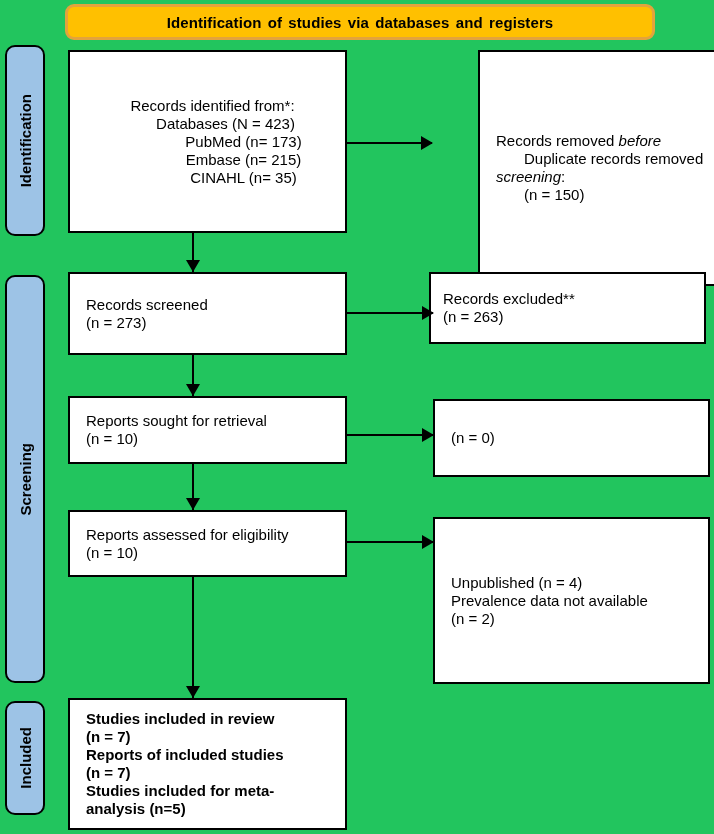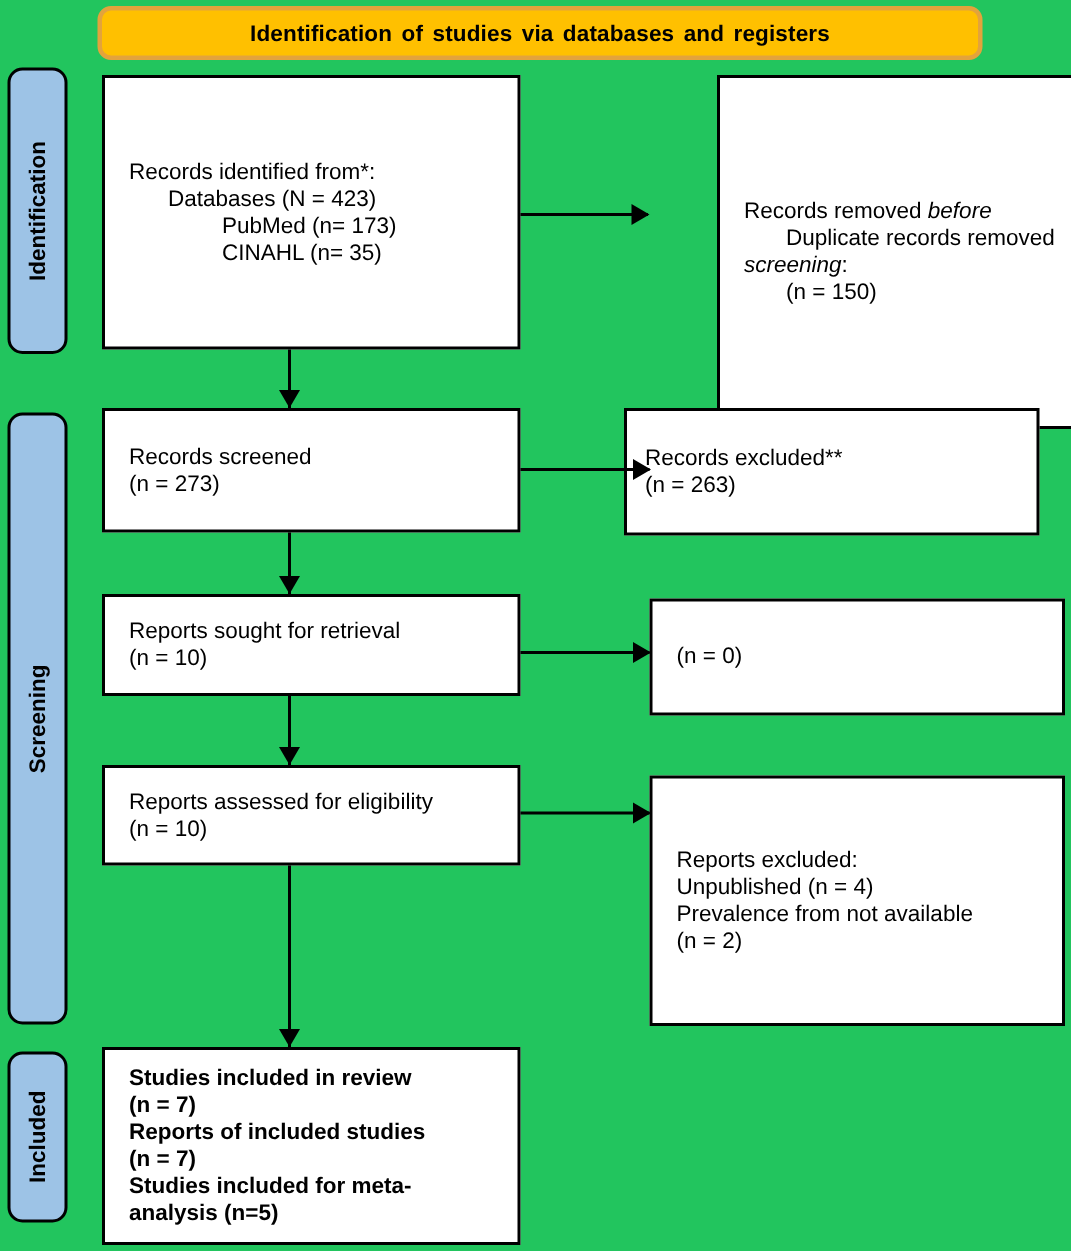--- a/index.html
+++ b/index.html
@@ -51,24 +51,24 @@
     border: 2px solid #000;
     display: flex; flex-direction: column; justify-content: center;
     padding-left: 16px; padding-right: 6px;
     font-size: 15px; color: #000;
   }
   .box .line { line-height: 18px; white-space: nowrap; }
   .indent-1 { margin-left: 26px; }
   .indent-2 { margin-left: 62px; }
   .indent-b { margin-left: 28px; }
   .it { font-style: italic; }
-  .box-identified { left: 68px; top: 50px; width: 279px; height: 183px; }
+  .box-identified { left: 68px; top: 50px; width: 279px; height: 183px; align-items: center; }
   .box-removed { left: 432px; top: 50px; width: 278px; height: 236px; margin-left: 46px; }
   .box-screened { left: 68px; top: 272px; width: 279px; height: 83px; }
-  .box-excluded { left: 416px; top: 272px; width: 277px; height: 85px; padding-left: 12px; }
+  .box-excluded { left: 429px; top: 272px; width: 277px; height: 72px; padding-left: 12px; }
   .box-sought { left: 68px; top: 396px; width: 279px; height: 68px; }
   .box-notretrieved { left: 433px; top: 399px; width: 277px; height: 78px; }
   .box-assessed { left: 68px; top: 510px; width: 279px; height: 67px; }
   .box-reports-excluded { left: 433px; top: 517px; width: 277px; height: 167px; }
   .box-included-studies { left: 68px; top: 698px; width: 279px; height: 132px; font-weight: bold; }
   .arrow-h {
     position: absolute; height: 2px; background: #000;
   }
   .arrow-h::after {
     content: ""; position: absolute; right: -1px; top: 50%;
@@ -112,20 +112,21 @@
     <span>Screening</span>
   </div>
   <div class="stage-label stage-included">
     <span>Included</span>
   </div>
 
   <div class="box box-identified">
     <div class="line">Records identified from*:</div>
     <div class="line indent-1">Databases (N = 423)</div>
     <div class="line indent-2">PubMed (n= 173)</div>
+    <div class="line indent-2">Embase (n= 215)</div>
     <div class="line indent-2">CINAHL (n= 35)</div>
   </div>
 
   <div class="box box-removed">
     <div class="line"><span>Records removed </span><span class="it">before</span></div>
     <div class="line indent-b">Duplicate records removed</div>
     <div class="line"><span class="it">screening</span><span>:</span></div>
     <div class="line indent-b">(n = 150)</div>
   </div>
 
@@ -147,23 +148,22 @@
   <div class="box box-notretrieved">
     <div class="line">(n = 0)</div>
   </div>
 
   <div class="box box-assessed">
     <div class="line">Reports assessed for eligibility</div>
     <div class="line">(n = 10)</div>
   </div>
 
   <div class="box box-reports-excluded">
-    <div class="line">Reports excluded:</div>
     <div class="line">Unpublished (n = 4)</div>
-    <div class="line">Prevalence from not available</div>
+    <div class="line">Prevalence data not available</div>
     <div class="line">(n = 2)</div>
   </div>
 
   <div class="box box-included-studies">
     <div class="line">Studies included in review</div>
     <div class="line">(n = 7)</div>
     <div class="line">Reports of included studies</div>
     <div class="line">(n = 7)</div>
     <div class="line">Studies included for meta-</div>
     <div class="line">analysis (n=5)</div>

